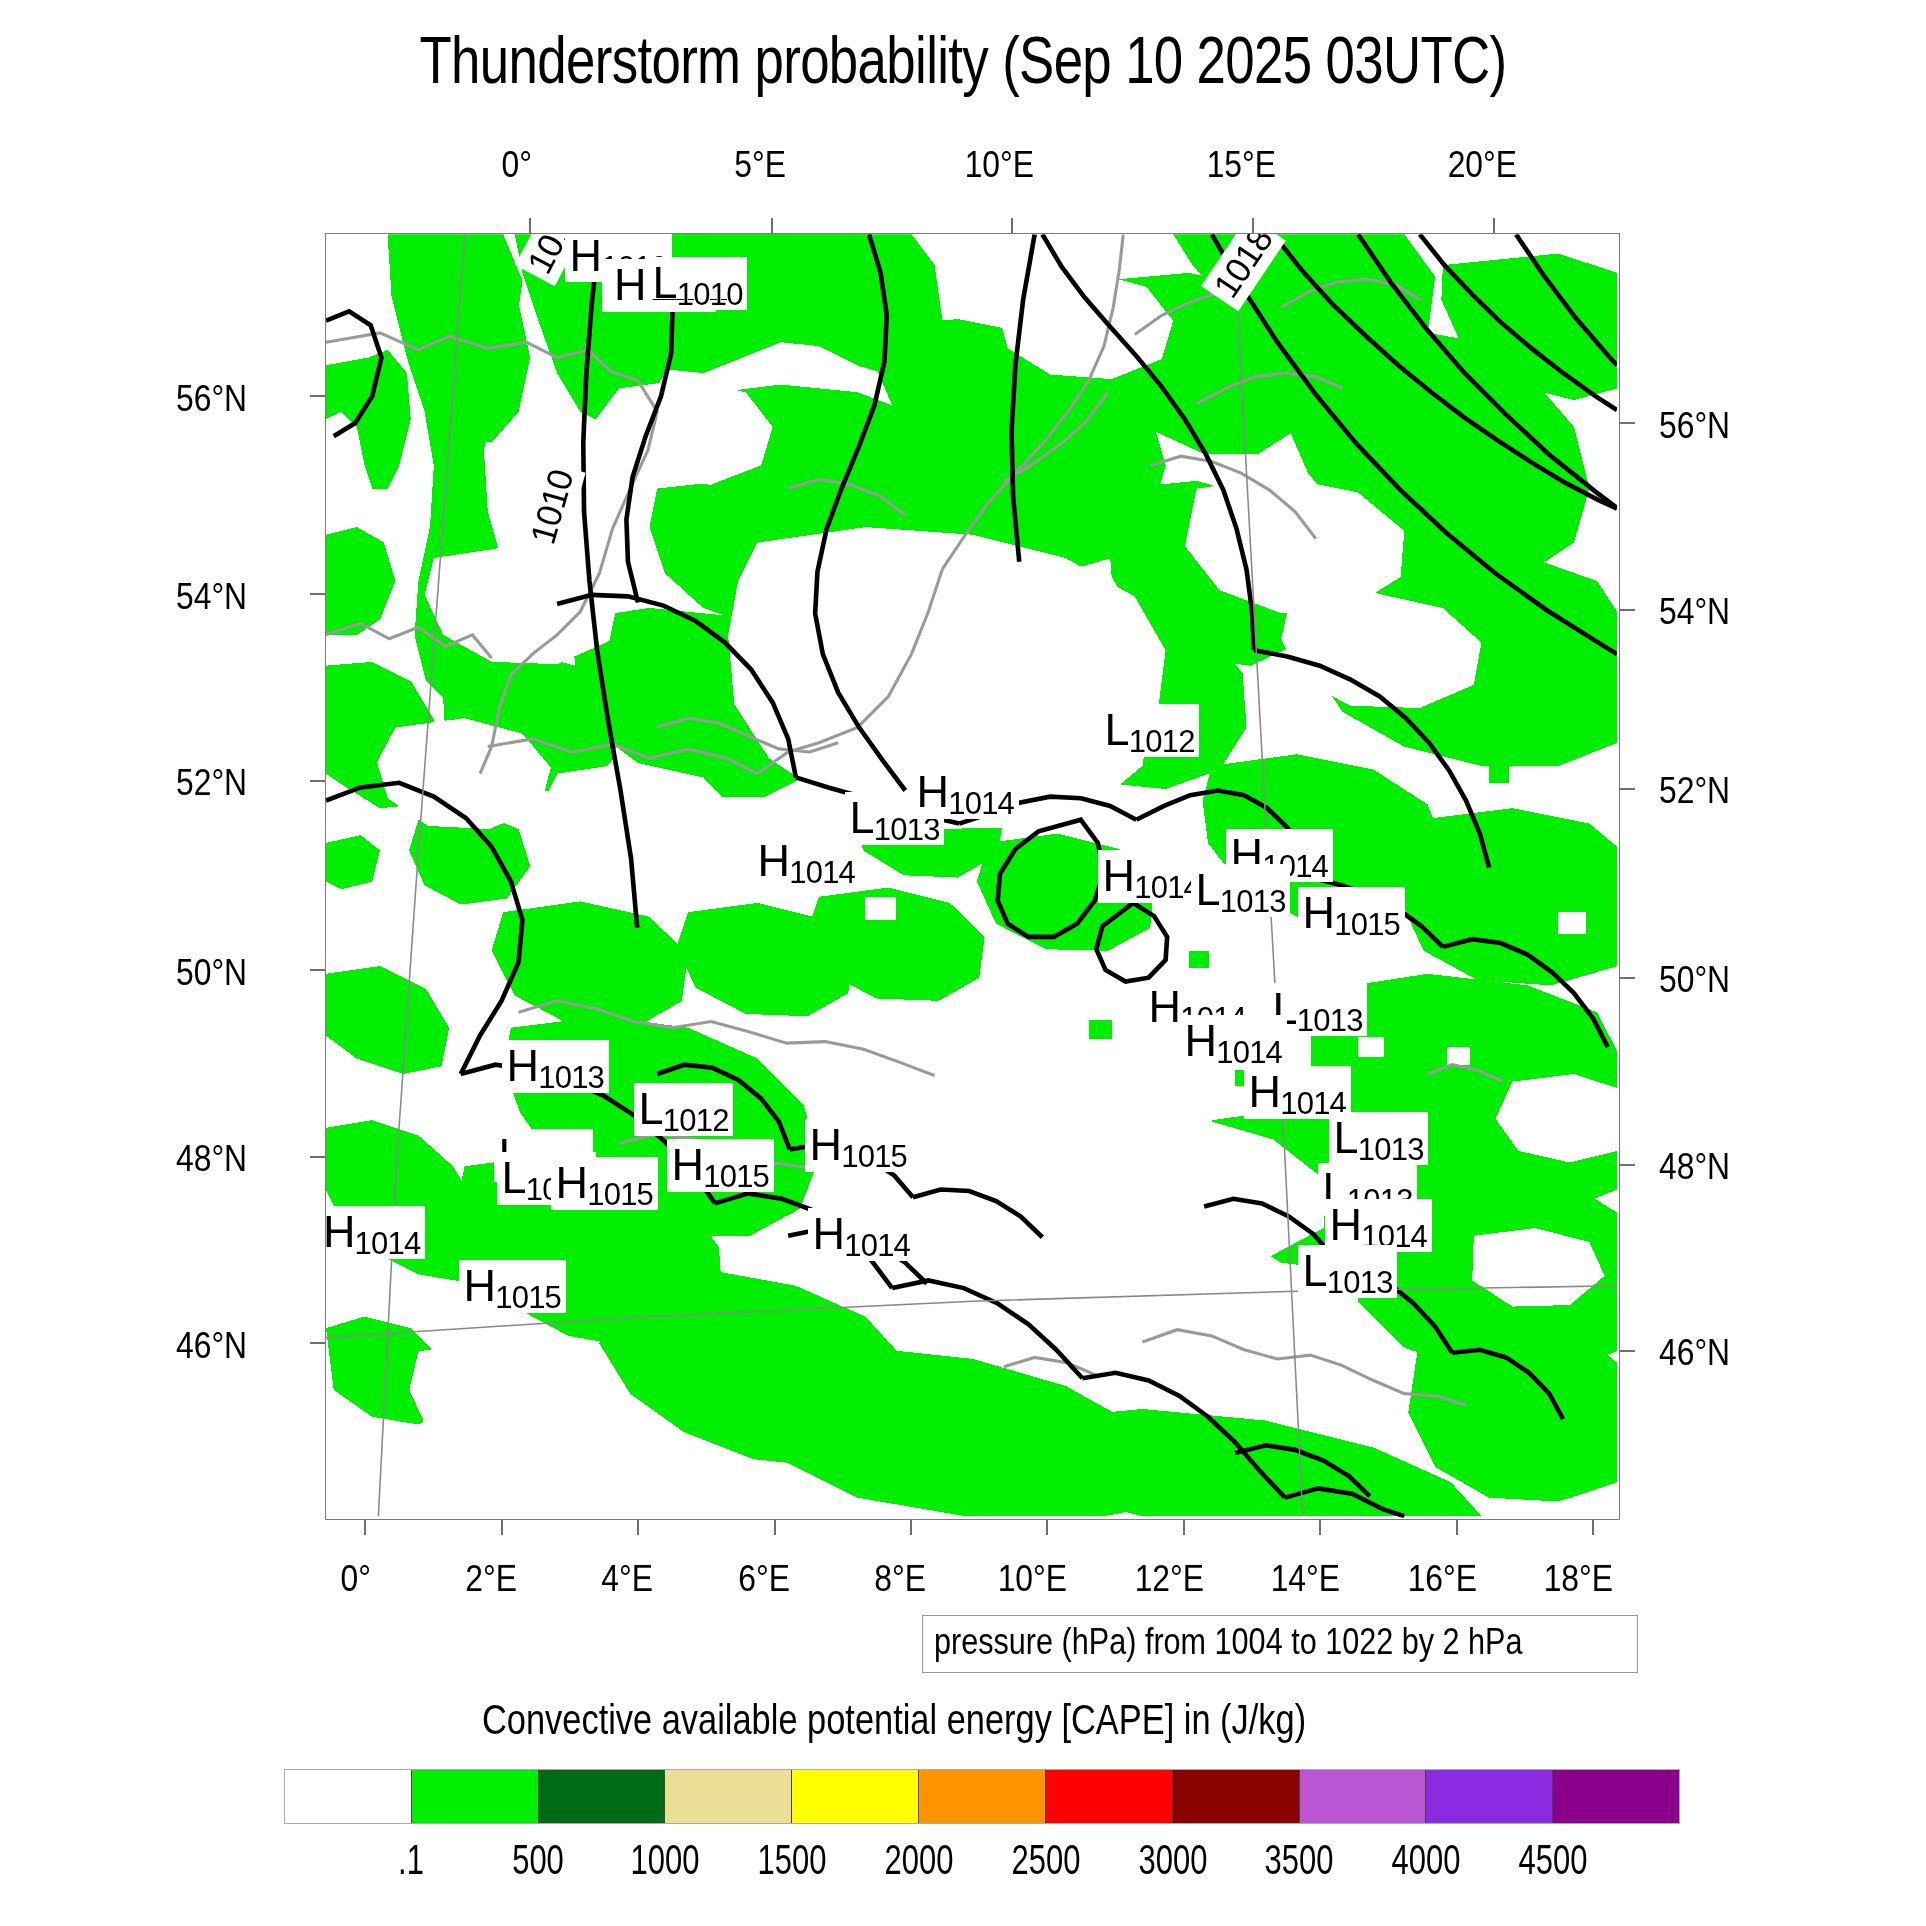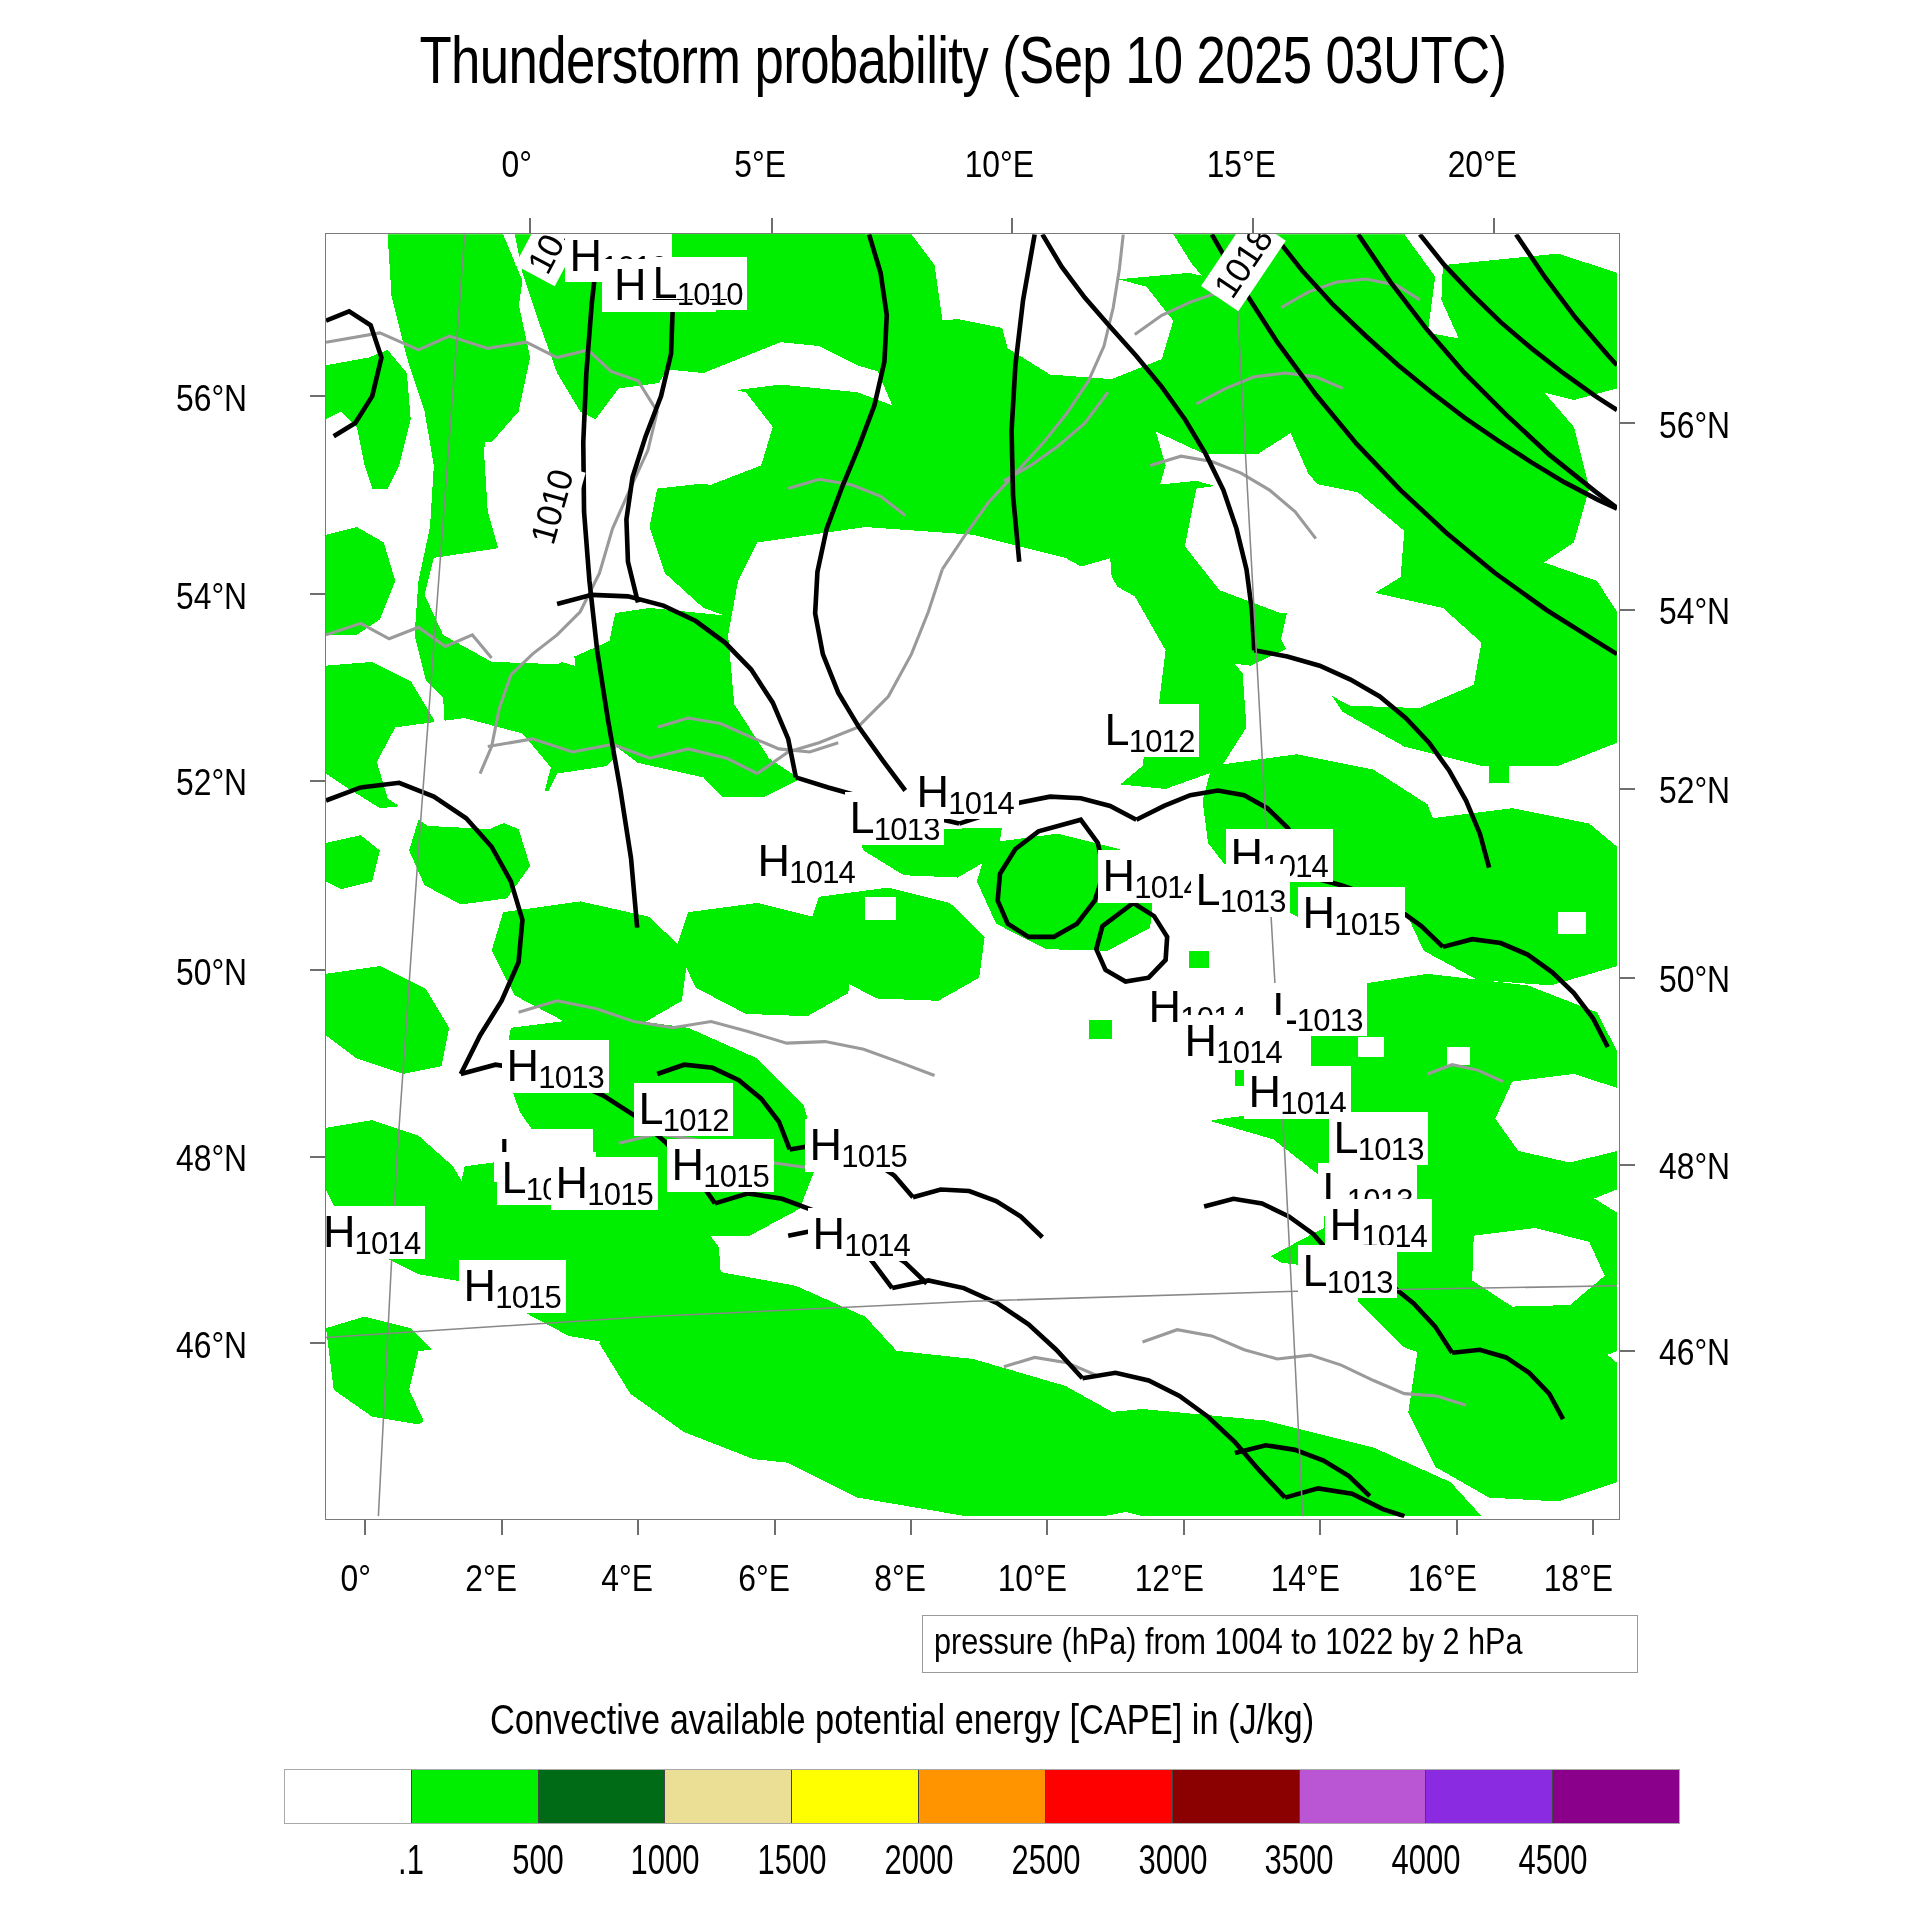--- a/index.html
+++ b/index.html
@@ -38,21 +38,21 @@
         padding:2.3px 5.4px;white-space:nowrap;letter-spacing:-0.8px;}
 
   
   #presbox{position:absolute;left:922px;top:1615px;
            border:1.5px solid #9a9a9a;background:#fff;
            padding:5.4px 10.8px 8.5px 10.8px;font-size:36px;white-space:nowrap;}
   #presbox span{display:inline-block;transform:scaleX(.85);transform-origin:left center;}
 
   
   #capelab{position:absolute;left:0;top:1695px;width:1788px;text-align:center;
-           font-size:43px;white-space:nowrap;margin-left:8px;}
+           font-size:43px;white-space:nowrap;}
   #capelab span{display:inline-block;transform:scaleX(.80);}
 
   
   #cbar{position:absolute;left:284px;top:1769px;width:1396px;height:55px;
         display:flex;border:1.5px solid #a9a9a9;box-sizing:border-box;}
   #cbar div{flex:1 1 0;height:100%;border-right:0.8px solid #444;box-sizing:border-box;}
   #cbar div:last-child{border-right:none;}
   #cticks{position:absolute;left:284px;top:1835px;width:1396px;height:54px;}
   .ct{position:absolute;top:0;font-size:43px;transform:translateX(-50%) scaleX(.72);
       transform-origin:center top;white-space:nowrap;}

